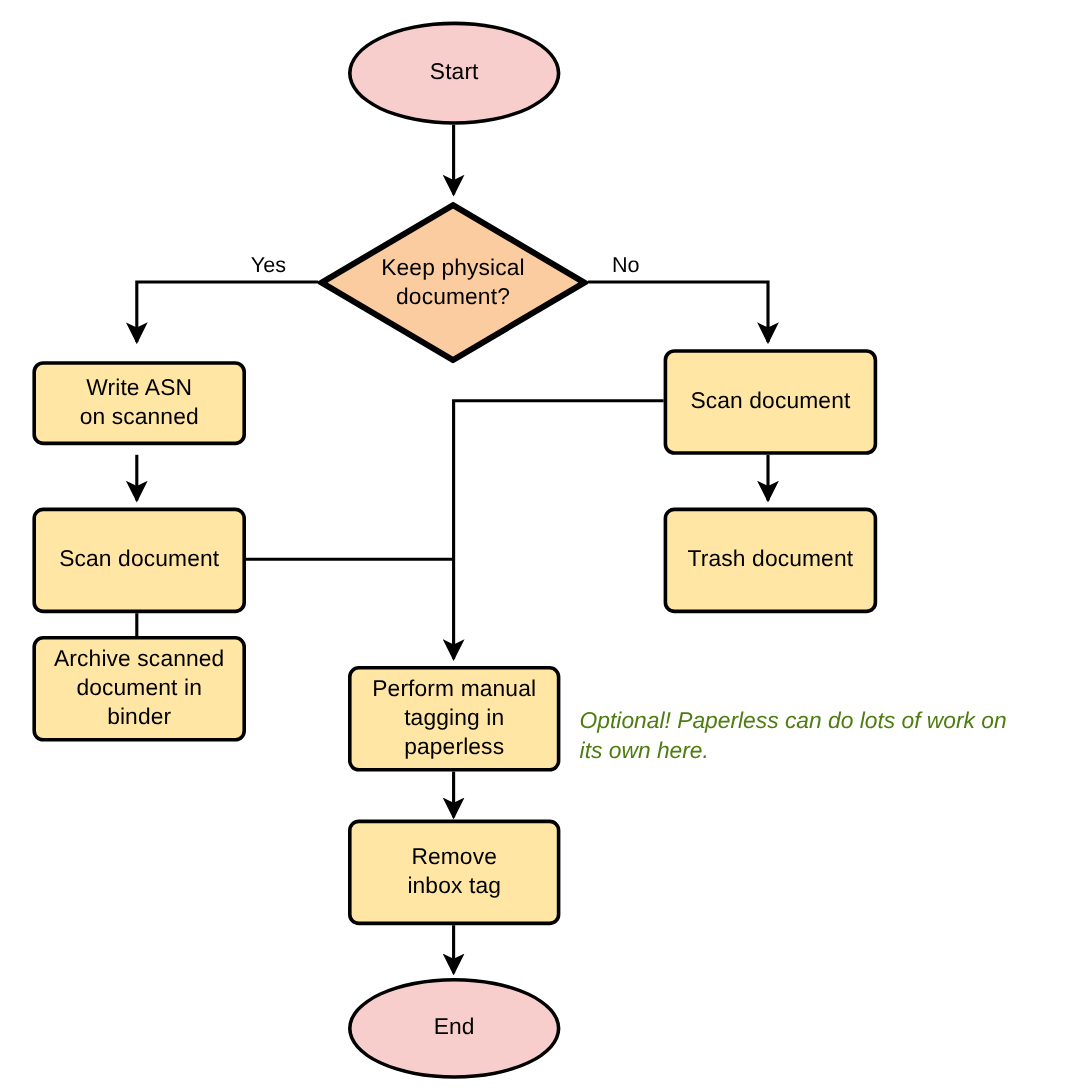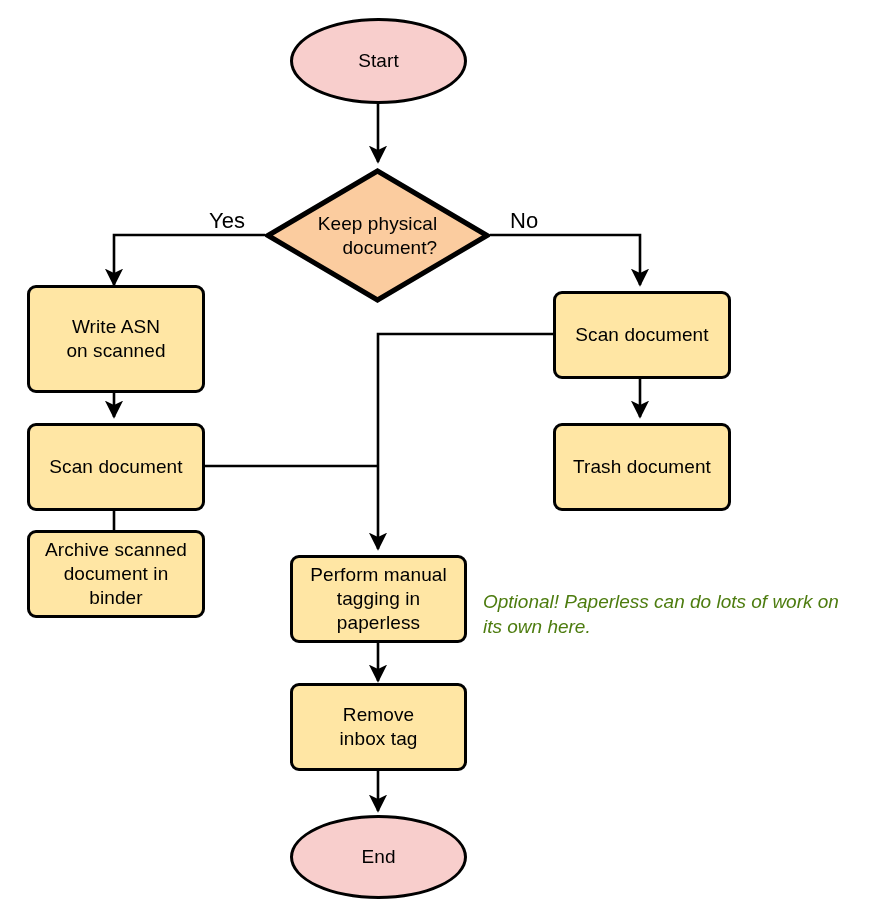--- a/index.html
+++ b/index.html
@@ -57,25 +57,24 @@
     position: absolute;
     left: 0;
     top: 0;
     width: 100%;
     height: 100%;
     z-index: 1;
   }
   .decision-label {
     position: relative;
     z-index: 2;
-    text-align: right;
   }
   .edge-label {
     position: absolute;
-    font-size: 22px;
+    font-size: 18px;
     line-height: 20px;
     color: #000000;
     white-space: nowrap;
     z-index: 3;
   }
   .note {
     position: absolute;
     font-size: 19px;
     line-height: 25px;
     font-style: italic;
@@ -129,21 +128,21 @@
     </svg>
     <div class="decision-label">
       <div>Keep physical</div>
       <div>document?</div>
     </div>
   </div>
 
   <div class="edge-label" style="left:209px; top:211px;">Yes</div>
   <div class="edge-label" style="left:510px; top:211px;">No</div>
 
-  <div class="node process" style="left:27px; top:285px; width:178px; height:108px; background:#ffe6a4;">
+  <div class="node process" style="left:27px; top:301px; width:178px; height:70px; background:#ffe6a4;">
     <div>
       <div>Write ASN</div>
       <div>on scanned</div>
     </div>
   </div>
 
   <div class="node process" style="left:27px; top:423px; width:178px; height:88px; background:#ffe6a4;">
     <span>Scan document</span>
   </div>
 

